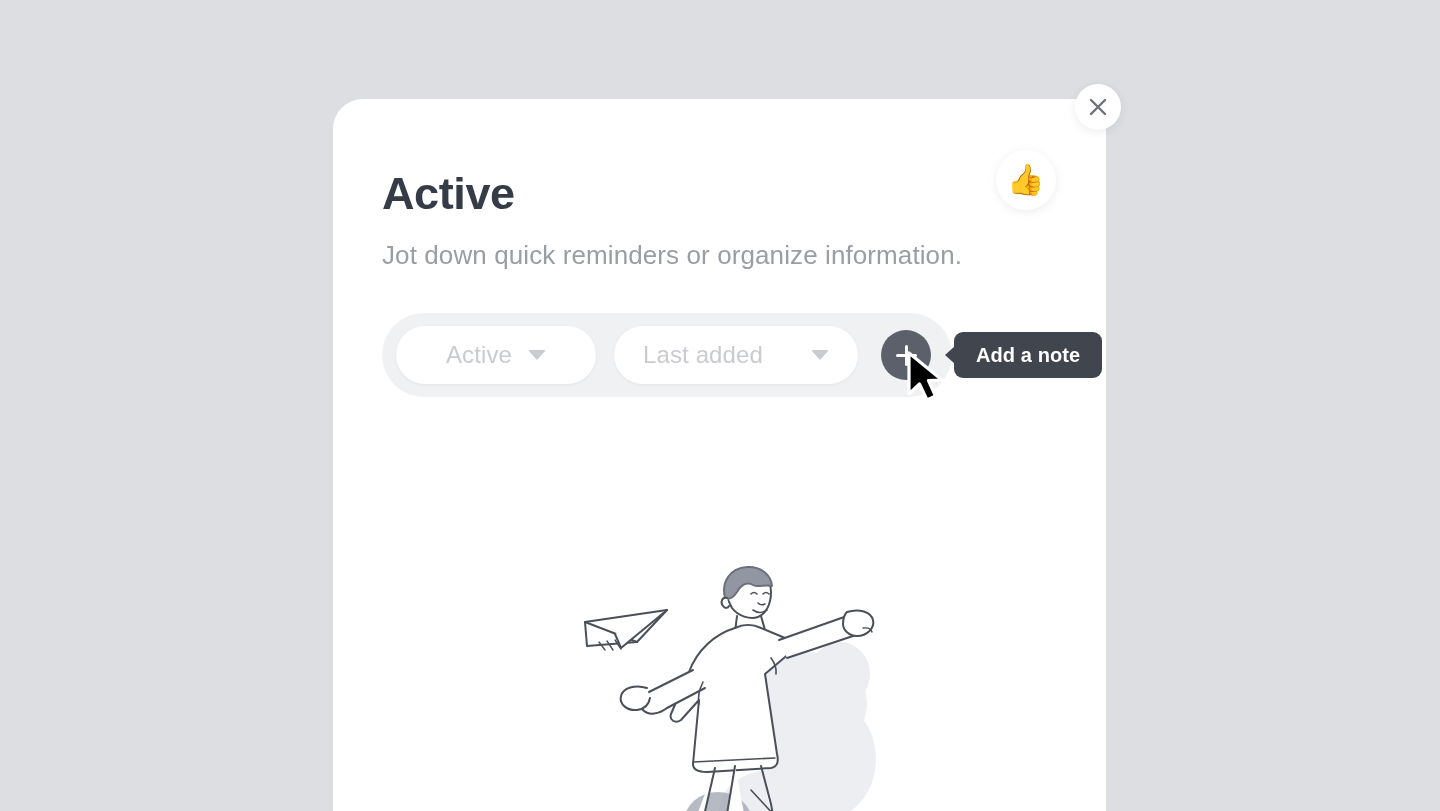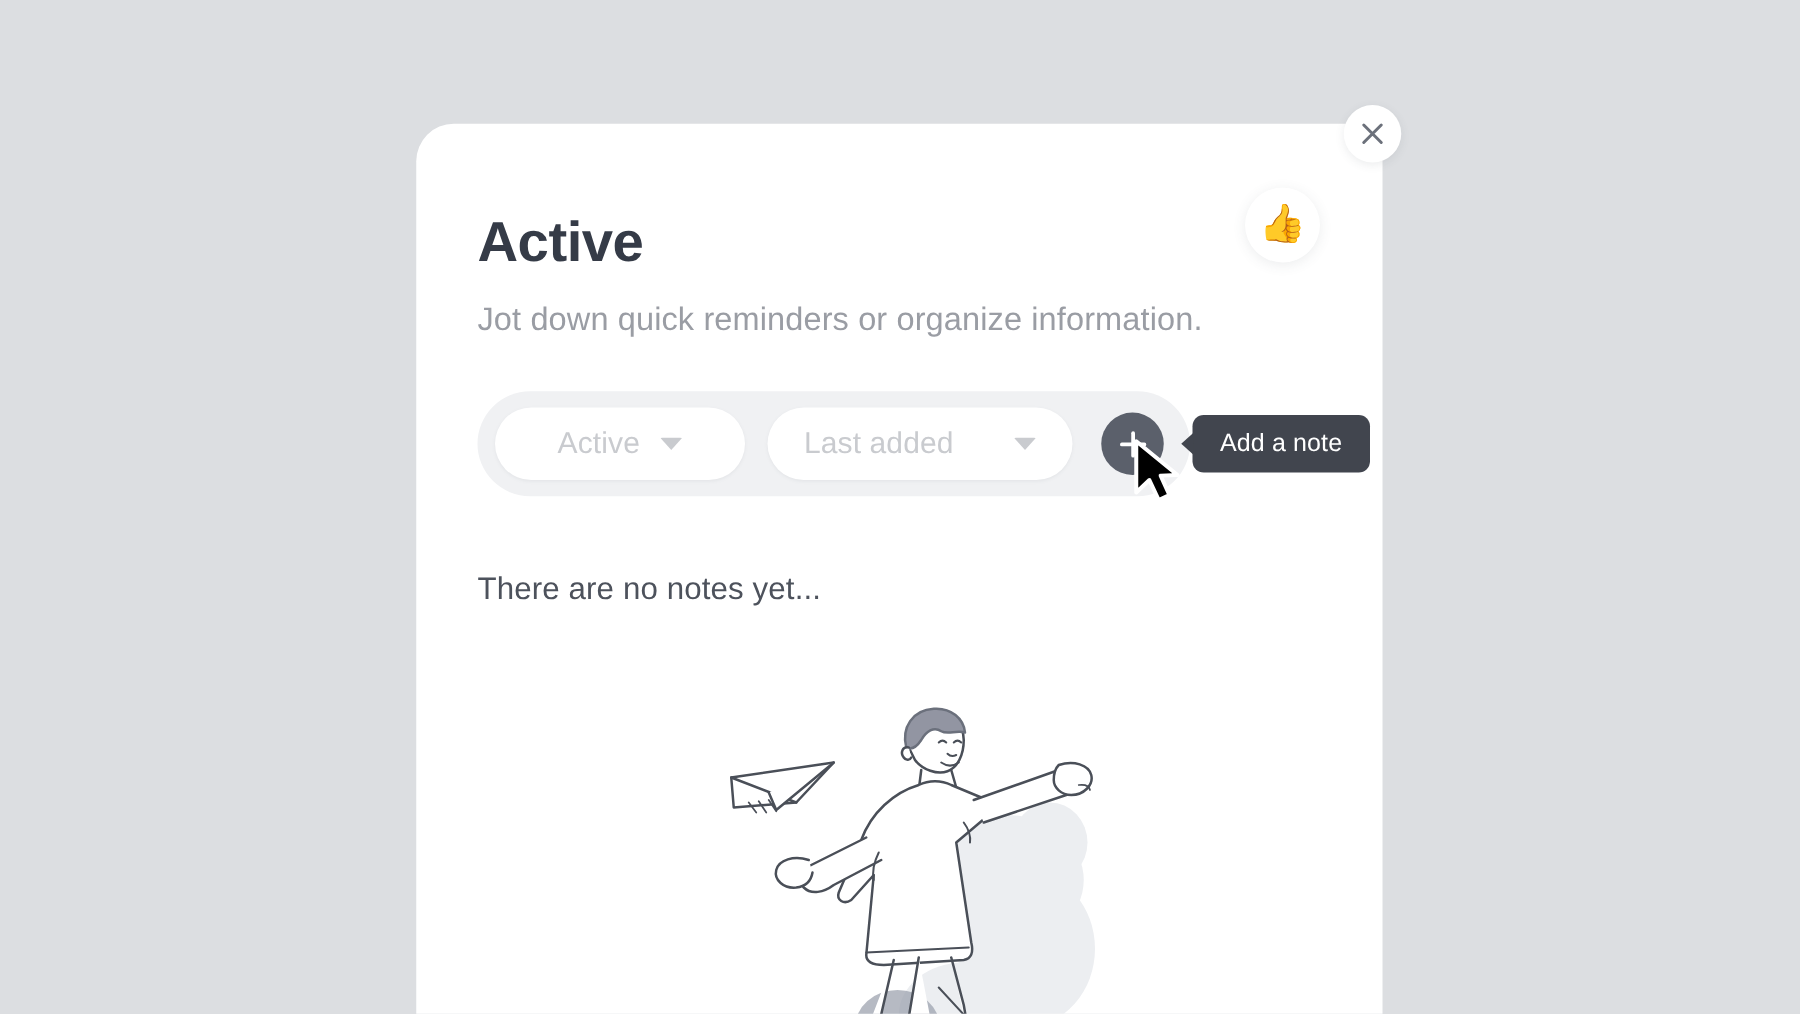--- a/index.html
+++ b/index.html
@@ -187,20 +187,21 @@
     display: flex;
     align-items: center;
     padding: 0 22px;
     z-index: 25;
   }
   #add-note-tooltip .tooltip-text {
     font-size: 20px;
     color: #ffffff;
     white-space: nowrap;
     letter-spacing: 0.1px;
+    font-weight: bold;
   }
   #add-note-tooltip .tooltip-arrow {
     position: absolute;
     left: -9px;
     top: 50%;
     transform: translateY(-50%);
     width: 0;
     height: 0;
     border-top: 9px solid transparent;
     border-bottom: 9px solid transparent;
@@ -257,21 +258,20 @@
         <span class="caret"></span>
       </button>
 
       <button class="filter-pill" id="pill-sort">
         <span class="pill-label">Last added</span>
         <span class="caret"></span>
       </button>
 
     </div>
 
-    <div id="empty-state-text">There are no notes yet...</div>
 
     <div id="empty-illustration">
       <svg width="370" height="300" viewBox="0 0 370 300" fill="none" xmlns="http://www.w3.org/2000/svg">
 
         <ellipse cx="230" cy="150" rx="62" ry="52" fill="#eceef1"></ellipse>
         <ellipse cx="246" cy="205" rx="55" ry="62" fill="#eceef1"></ellipse>
         <ellipse cx="196" cy="258" rx="52" ry="42" fill="#eceef1"></ellipse>
         <ellipse cx="265" cy="120" rx="30" ry="32" fill="#eceef1"></ellipse>
 
         <ellipse cx="143" cy="268" rx="34" ry="30" fill="#9da3af" opacity="0.75"></ellipse>

